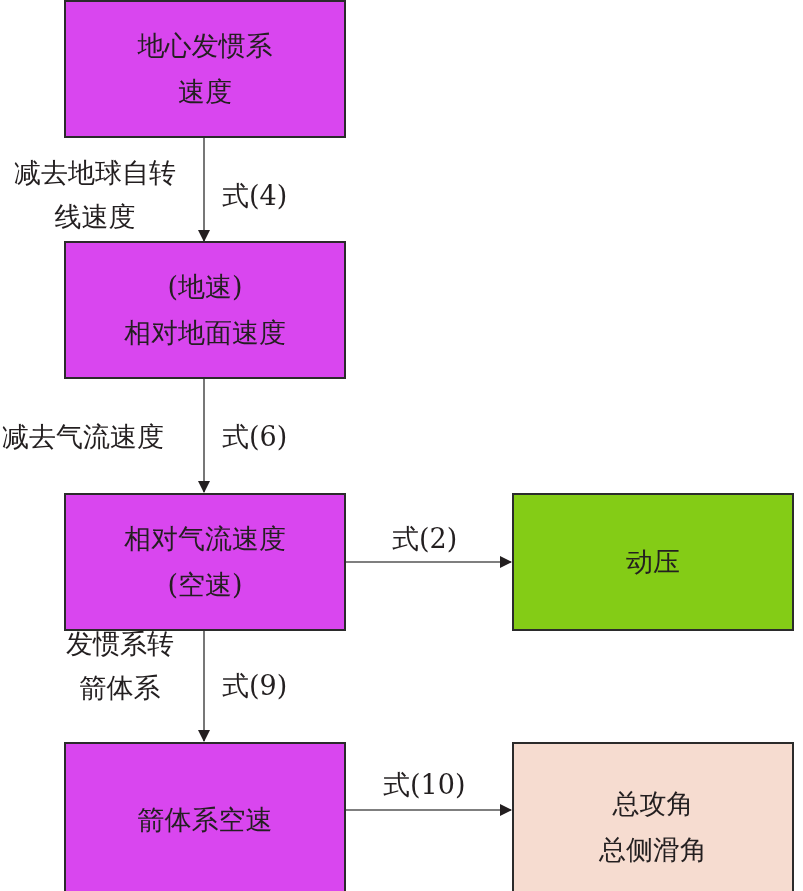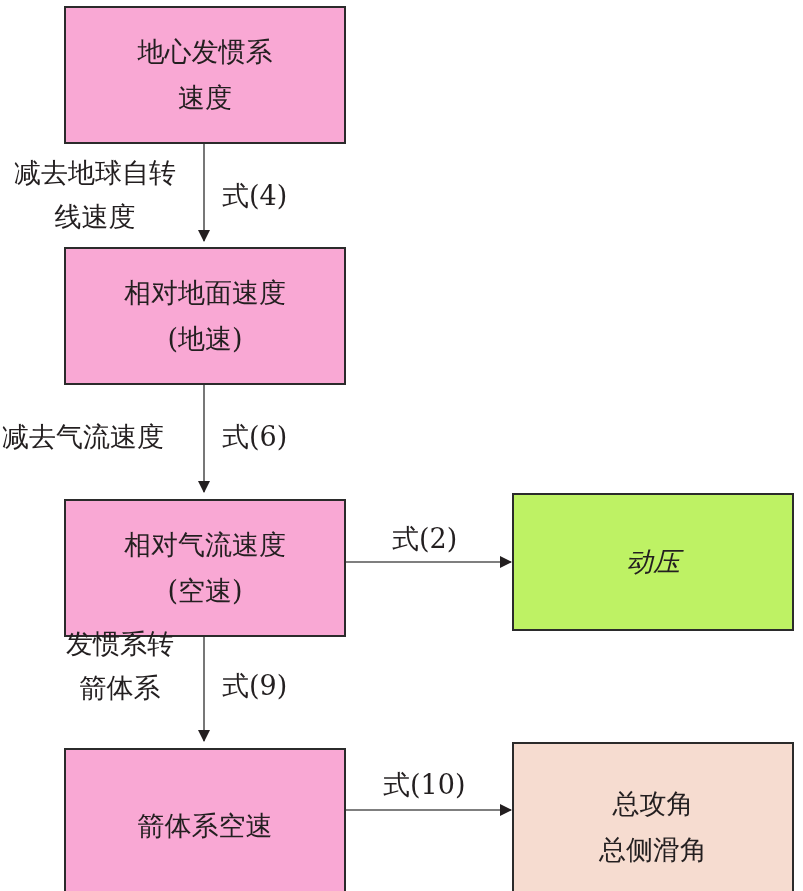--- a/index.html
+++ b/index.html
@@ -1,22 +1,22 @@
 <!DOCTYPE html>
 <html><head>
 <meta charset="utf-8">
 <style>
   html, body { margin: 0; padding: 0; background: #ffffff; }
   body { width: 803px; height: 891px; position: relative; overflow: hidden;
          font-family: "DejaVu Serif", "Liberation Serif", serif; color: #231f20; }
   .box { position: absolute; box-sizing: border-box; border: 2px solid #2b2b2b;
          display: flex; flex-direction: column; align-items: center; justify-content: center;
          font-size: 27px; line-height: 46px; text-align: center; }
-  .gray { background: #f9a8d4; margin-top: 6px; }
-  .blue { background: #bef264; font-style: italic; }
+  .gray { background: #d946ef; }
+  .blue { background: #84cc16; }
   .pink { background: #f6dcd0; }
   .lbl { position: absolute; font-size: 27px; line-height: 44px; white-space: nowrap; }
   .lbl.center { text-align: center; }
   svg.arrows { position: absolute; left: 0; top: 0; }
 </style>
 </head>
 <body>
 
 <svg class="arrows" width="803" height="891">
   <defs>
@@ -33,22 +33,22 @@
   <line x1="345" y1="562" x2="511" y2="562" stroke="#555" stroke-width="1.6" marker-end="url(#ah)"></line>
   <line x1="345" y1="810" x2="511" y2="810" stroke="#555" stroke-width="1.6" marker-end="url(#ah)"></line>
 </svg>
 
 <div class="box gray" style="left:64px; top:0px; width:282px; height:138px;">
   <span>地心发惯系</span>
   <span>速度</span>
 </div>
 
 <div class="box gray" style="left:64px; top:241px; width:282px; height:138px;">
+  <span>(地速)</span>
   <span>相对地面速度</span>
-  <span>(地速)</span>
 </div>
 
 <div class="box gray" style="left:64px; top:493px; width:282px; height:138px;">
   <span>相对气流速度</span>
   <span>(空速)</span>
 </div>
 
 <div class="box gray" style="left:64px; top:742px; width:282px; height:155px;">
   <span>箭体系空速</span>
 </div>

